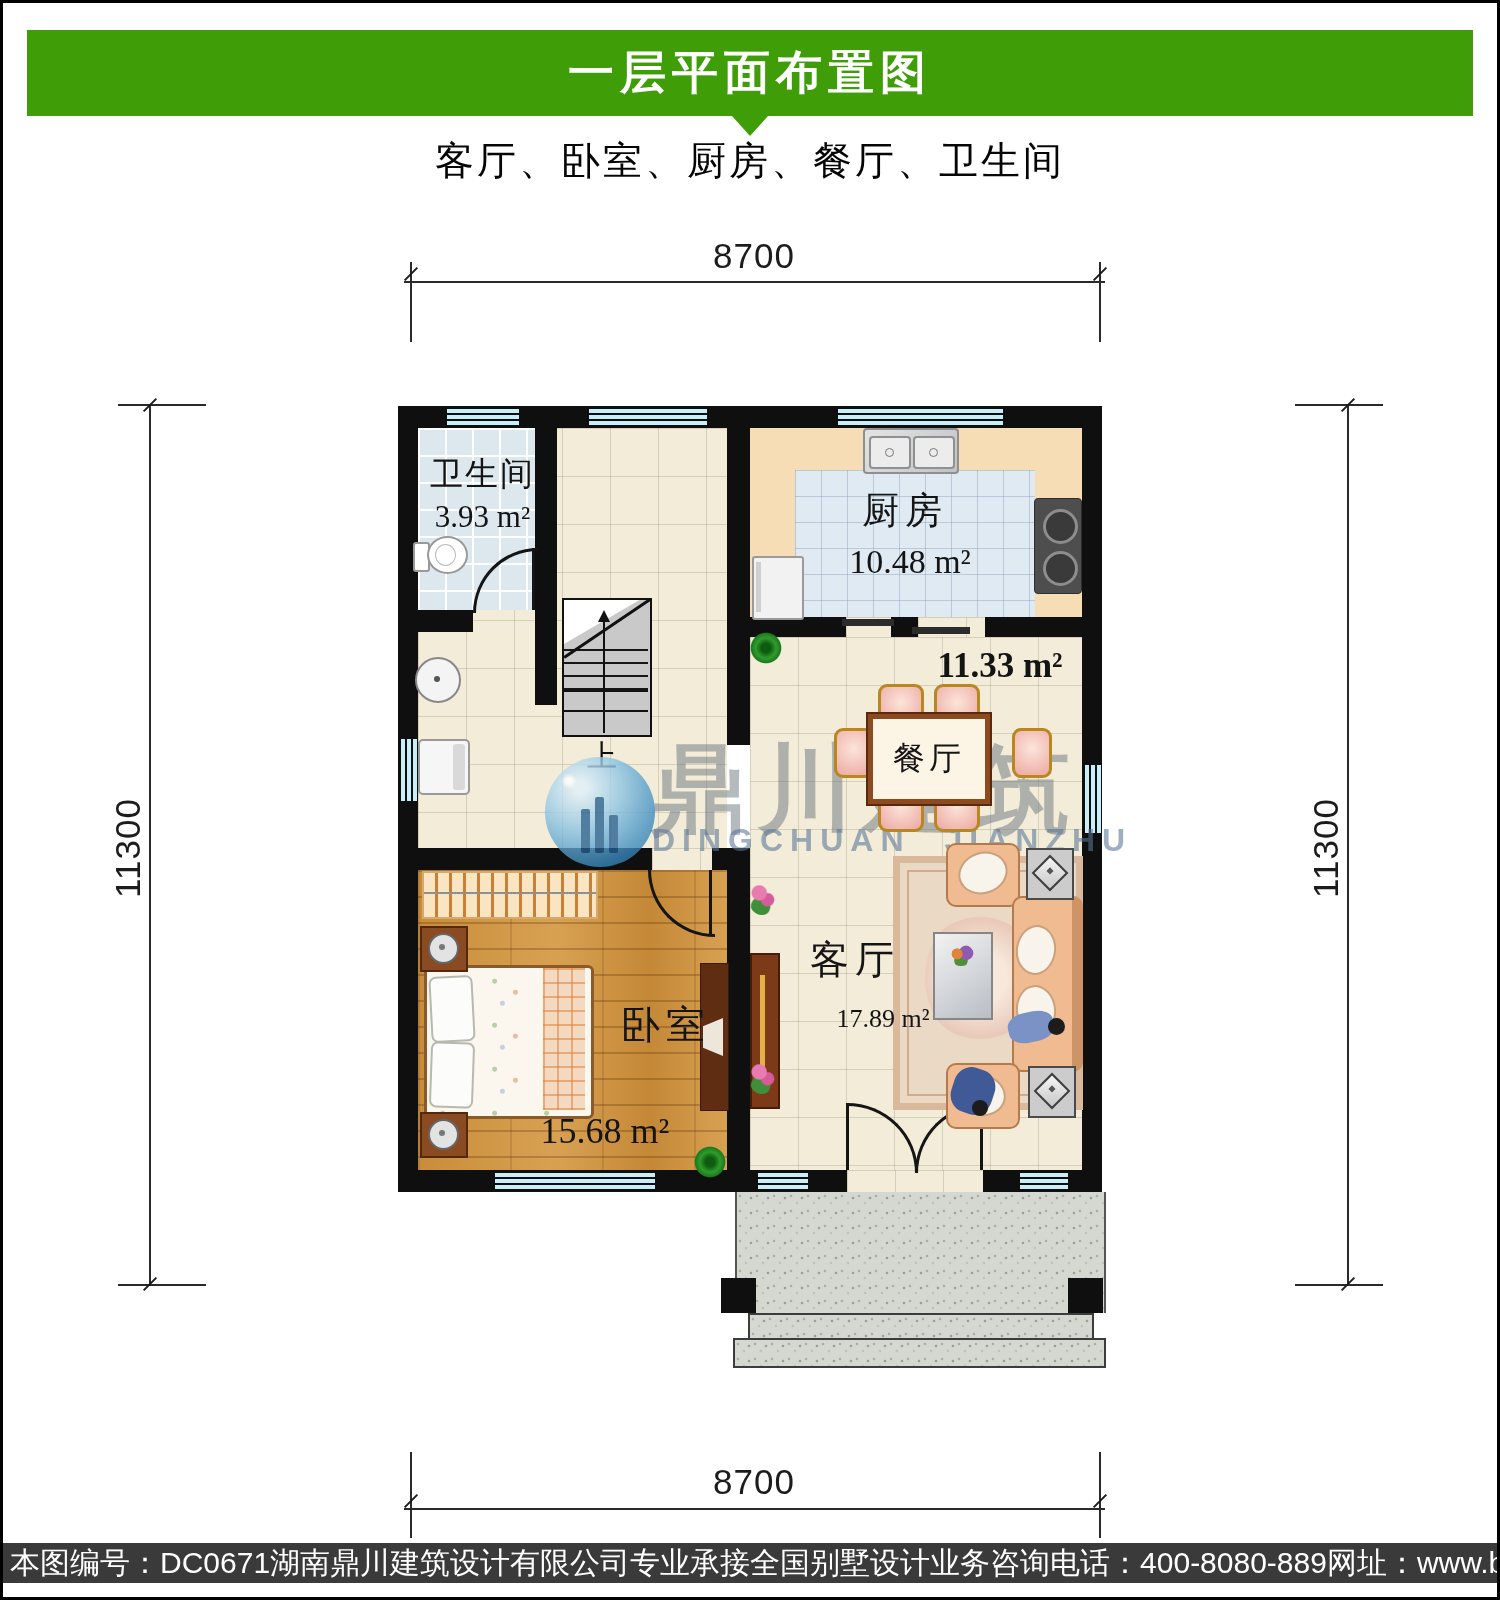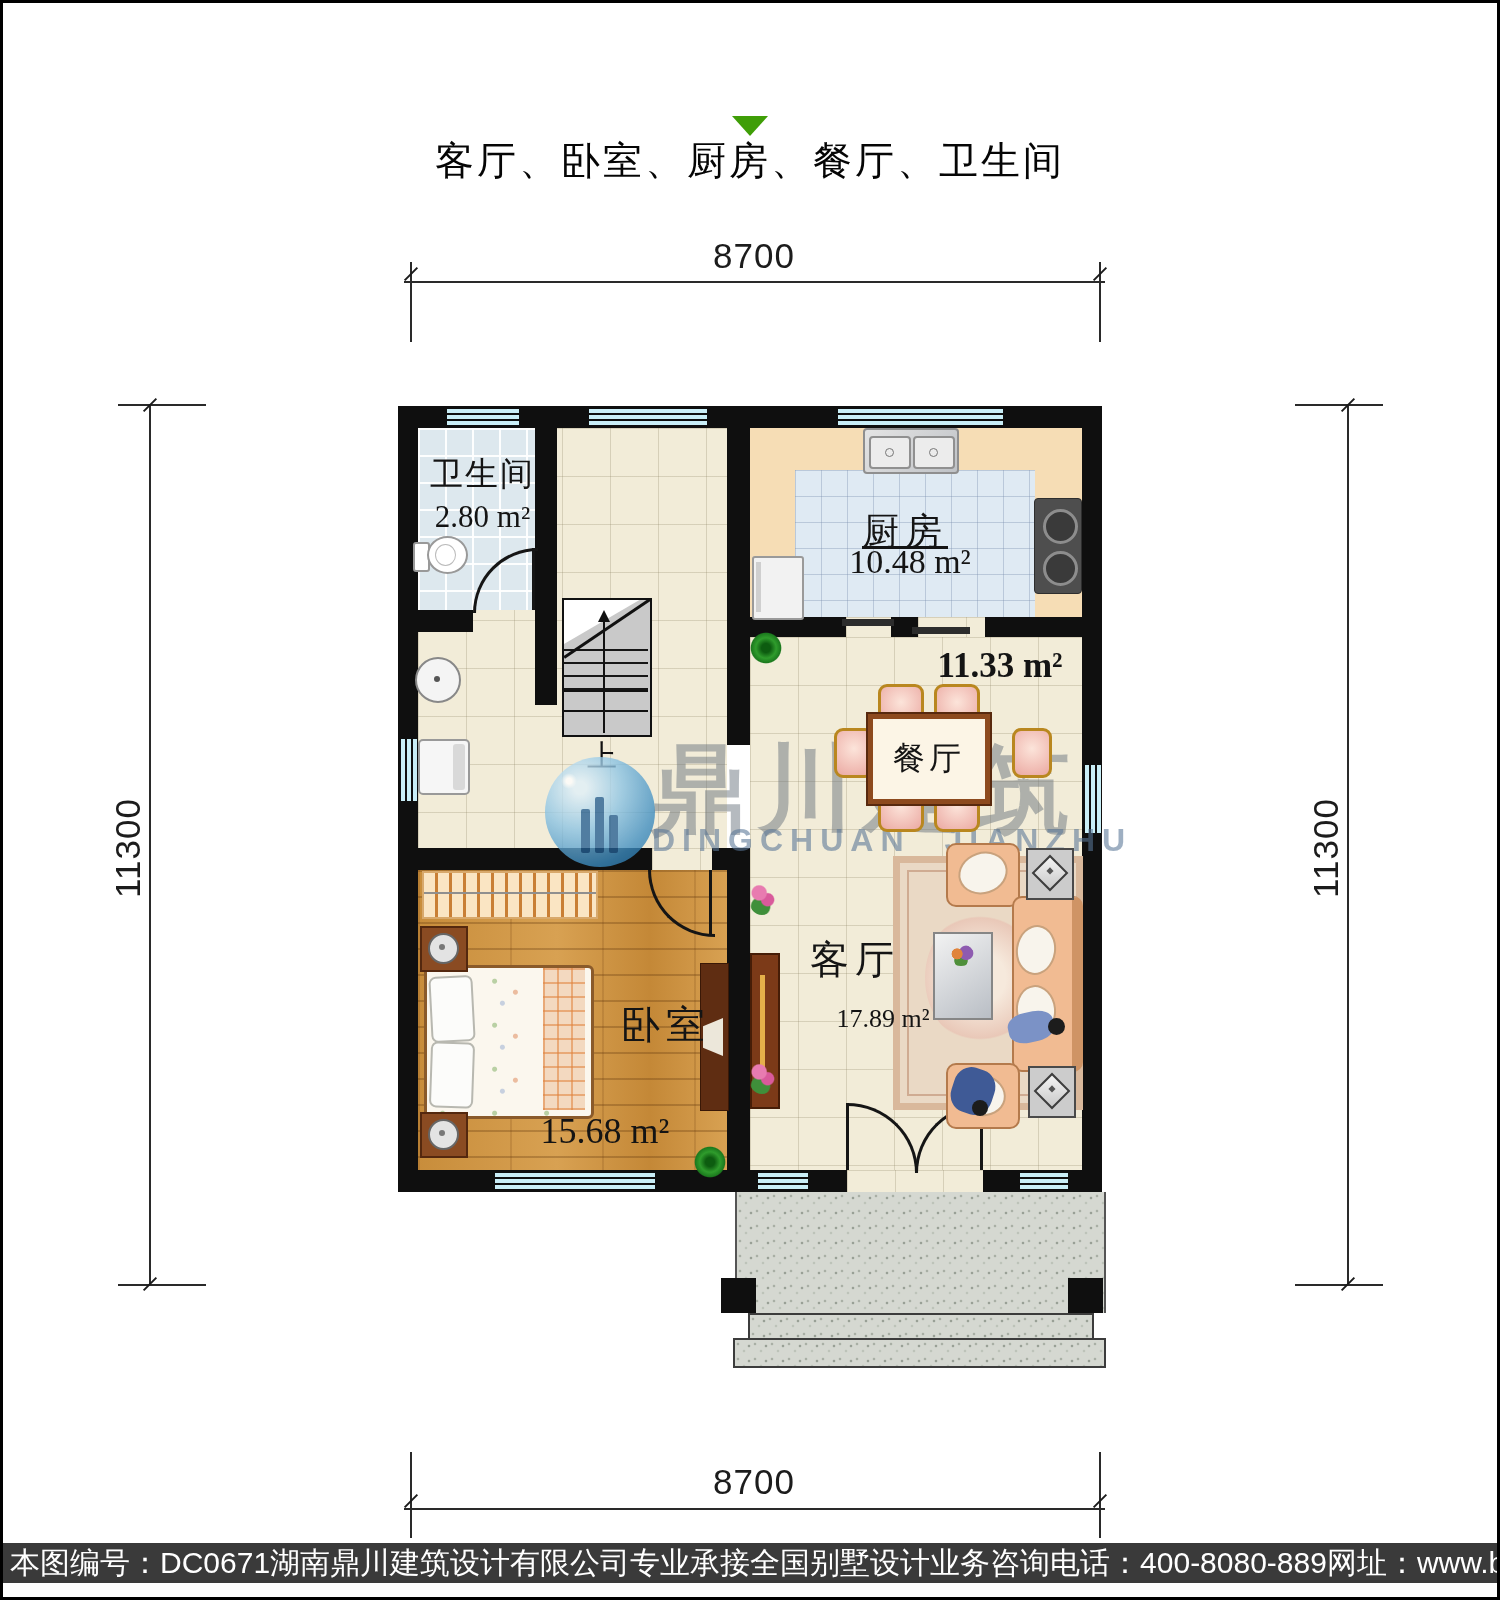--- a/index.html
+++ b/index.html
@@ -138,21 +138,21 @@
   .stair-arrow{left:603px;top:620px;width:2px;height:108px;background:#111;z-index:16;}
   .stair-head{left:598px;top:610px;width:0;height:0;border-left:6px solid transparent;
      border-right:6px solid transparent;border-bottom:12px solid #111;z-index:16;}
   .lbl-up{left:580px;top:736px;width:44px;text-align:center;z-index:16;
      font-family:"Liberation Serif","DejaVu Serif",serif;font-size:30px;color:#111;}
 
   
   .rlabel{font-family:"Liberation Serif","DejaVu Serif",serif;color:#141414;text-align:center;z-index:30;}
   .l-bath{left:420px;top:452px;width:125px;font-size:33px;letter-spacing:2px;}
   .a-bath{left:418px;top:499px;width:129px;font-size:31px;}
-  .l-kitchen{left:830px;top:507px;width:150px;font-size:37px;letter-spacing:6px;text-decoration:underline;}
+  .l-kitchen{left:830px;top:486px;width:150px;font-size:37px;letter-spacing:6px;}
   .a-kitchen{left:820px;top:543px;width:180px;font-size:34px;}
   .a-dining{left:905px;top:646px;width:190px;font-size:35px;font-weight:bold;}
   .l-dining{font-size:32px;letter-spacing:4px;}
   .l-living{left:790px;top:933px;width:130px;font-size:39px;letter-spacing:6px;}
   .a-living{left:783px;top:1004px;width:200px;font-size:26px;}
   .l-bed{left:600px;top:998px;width:132px;font-size:39px;letter-spacing:6px;}
   .a-bed{left:505px;top:1110px;width:200px;font-size:36px;}
 
   
   .fix{z-index:13;}
@@ -273,20 +273,23 @@
   .footer{left:0;top:1543px;width:1500px;height:40px;background:#3a3a3a;z-index:50;
      display:flex;align-items:center;justify-content:space-between;padding:14px 10px;box-sizing:border-box;}
   .footer span{color:#fff;font-size:30px;white-space:nowrap;}
 </style>
 </head>
 <body>
 
 <div class="page">
   <div class="abs frame"></div>
 
+  <div class="abs green-bar">
+    <span class="title">一层平面布置图</span>
+  </div>
   <div class="abs green-tri"></div>
   <div class="abs subtitle">客厅、卧室、厨房、餐厅、卫生间</div>
 
   <div class="abs dim dt-ext-l"></div>
   <div class="abs dim dt-ext-r"></div>
   <div class="abs dim dt-line"></div>
   <div class="abs tk tk-tl"></div>
   <div class="abs tk tk-tr"></div>
   <div class="abs dim-label dt-label">8700</div>
 
@@ -439,21 +442,21 @@
   <div class="abs wm-logo">
     <div class="wm-star"></div>
     <div class="wm-bar wb1"></div>
     <div class="wm-bar wb2"></div>
     <div class="wm-bar wb3"></div>
   </div>
   <div class="abs wm-cn">鼎川建筑</div>
   <div class="abs wm-en">DINGCHUAN JIANZHU</div>
 
   <div class="abs rlabel l-bath">卫生间</div>
-  <div class="abs rlabel a-bath">2.80 m²</div>
+  <div class="abs rlabel a-bath">3.93 m²</div>
   <div class="abs rlabel l-kitchen">厨房</div>
   <div class="abs rlabel a-kitchen">10.48 m²</div>
   <div class="abs rlabel a-dining">11.33 m²</div>
   <div class="abs rlabel l-living">客厅</div>
   <div class="abs rlabel a-living">17.89 m²</div>
   <div class="abs rlabel l-bed">卧室</div>
   <div class="abs rlabel a-bed">15.68 m²</div>
 
   <div class="abs footer">
     <span>本图编号：DC0671</span>

